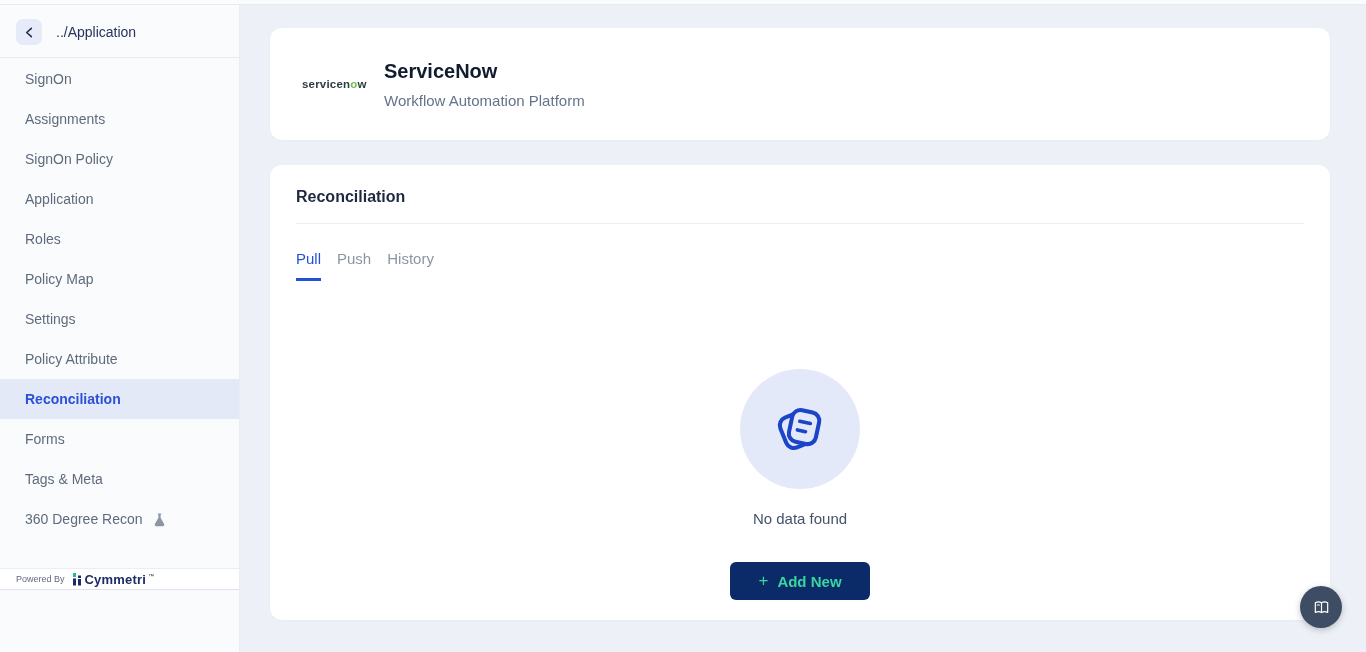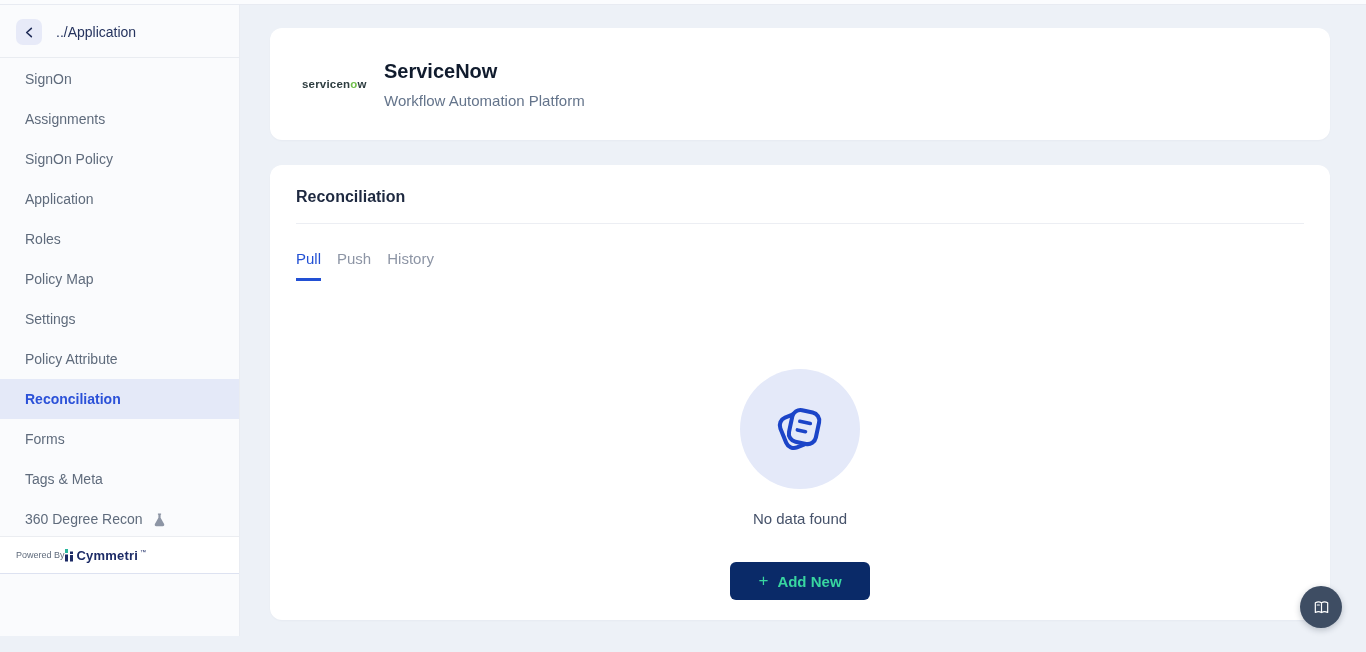--- a/index.html
+++ b/index.html
@@ -8,21 +8,21 @@
     font-family: "Liberation Sans", sans-serif;
     background: #edf1f7;
     position: relative;
   }
   .top-strip {
     position: absolute; top: 0; left: 0; right: 0; height: 5px;
     background: #fbfcfe; border-bottom: 1px solid #e8ebf2;
   }
   
   .sidebar {
-    position: absolute; top: 5px; left: 0; bottom: 16px;
+    position: absolute; top: 5px; left: 0; bottom: 0;
     width: 240px; background: #fafbfd;
     border-right: 1px solid #e9ecf2;
   }
   .back-row {
     display: flex; align-items: center; gap: 14px;
     padding: 14px 0 12px 16px;
   }
   .back-btn {
     width: 26px; height: 26px; border-radius: 7px;
     background: #e7eaf8; border: none; cursor: pointer;
@@ -35,23 +35,23 @@
     height: 40px; display: flex; align-items: center; gap: 7px;
     padding-left: 25px; font-size: 14px; color: #5f6b7c;
     cursor: pointer;
   }
   .nav-item.active {
     background: #e4e9f8; color: #2b51d8; font-weight: bold;
   }
   .flask { margin-left: 3px; margin-top: 2px; }
   .powered-bar {
     position: absolute; left: 0; right: 0; bottom: 62px;
-    height: 38px; background: #ffffff;
+    height: 22px; background: #ffffff;
     border-top: 1px solid #ebedf1; border-bottom: 1px solid #dde2f1;
-    display: flex; align-items: center; padding-left: 16px;
+    display: flex; align-items: center; gap: 8px; padding-left: 16px;
   }
   .powered-text { font-size: 9px; color: #5f6b7c; }
   .brand-wrap { display: flex; align-items: flex-start; gap: 2px; text-align: right; }
   .brand-text { font-size: 13px; font-weight: bold; color: #1c2b66; letter-spacing: .2px; }
   .brand-tm { font-size: 6px; color: #1c2b66; margin-top: 1px; }
   
   .main {
     position: absolute; top: 5px; left: 240px; right: 0; bottom: 0;
     padding: 23px 36px 0 30px;
   }

